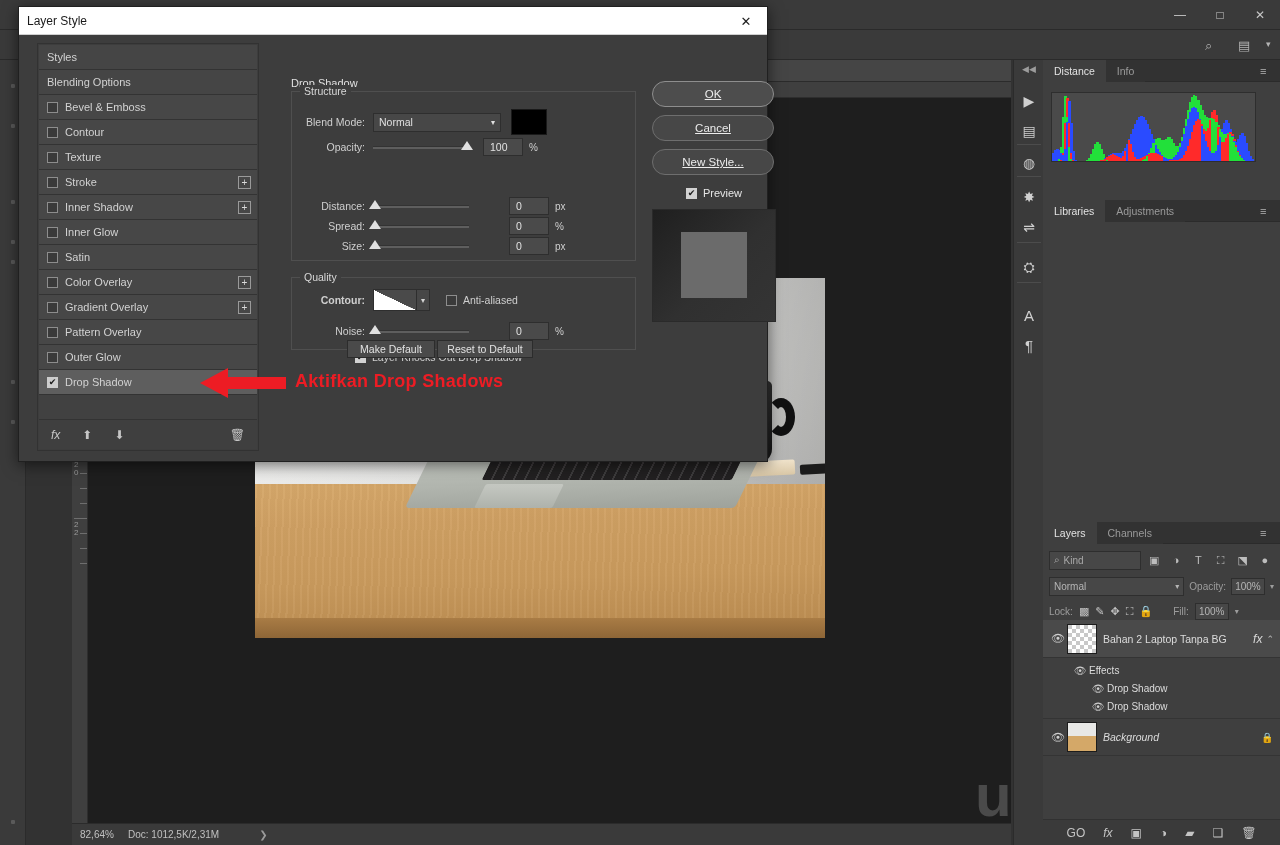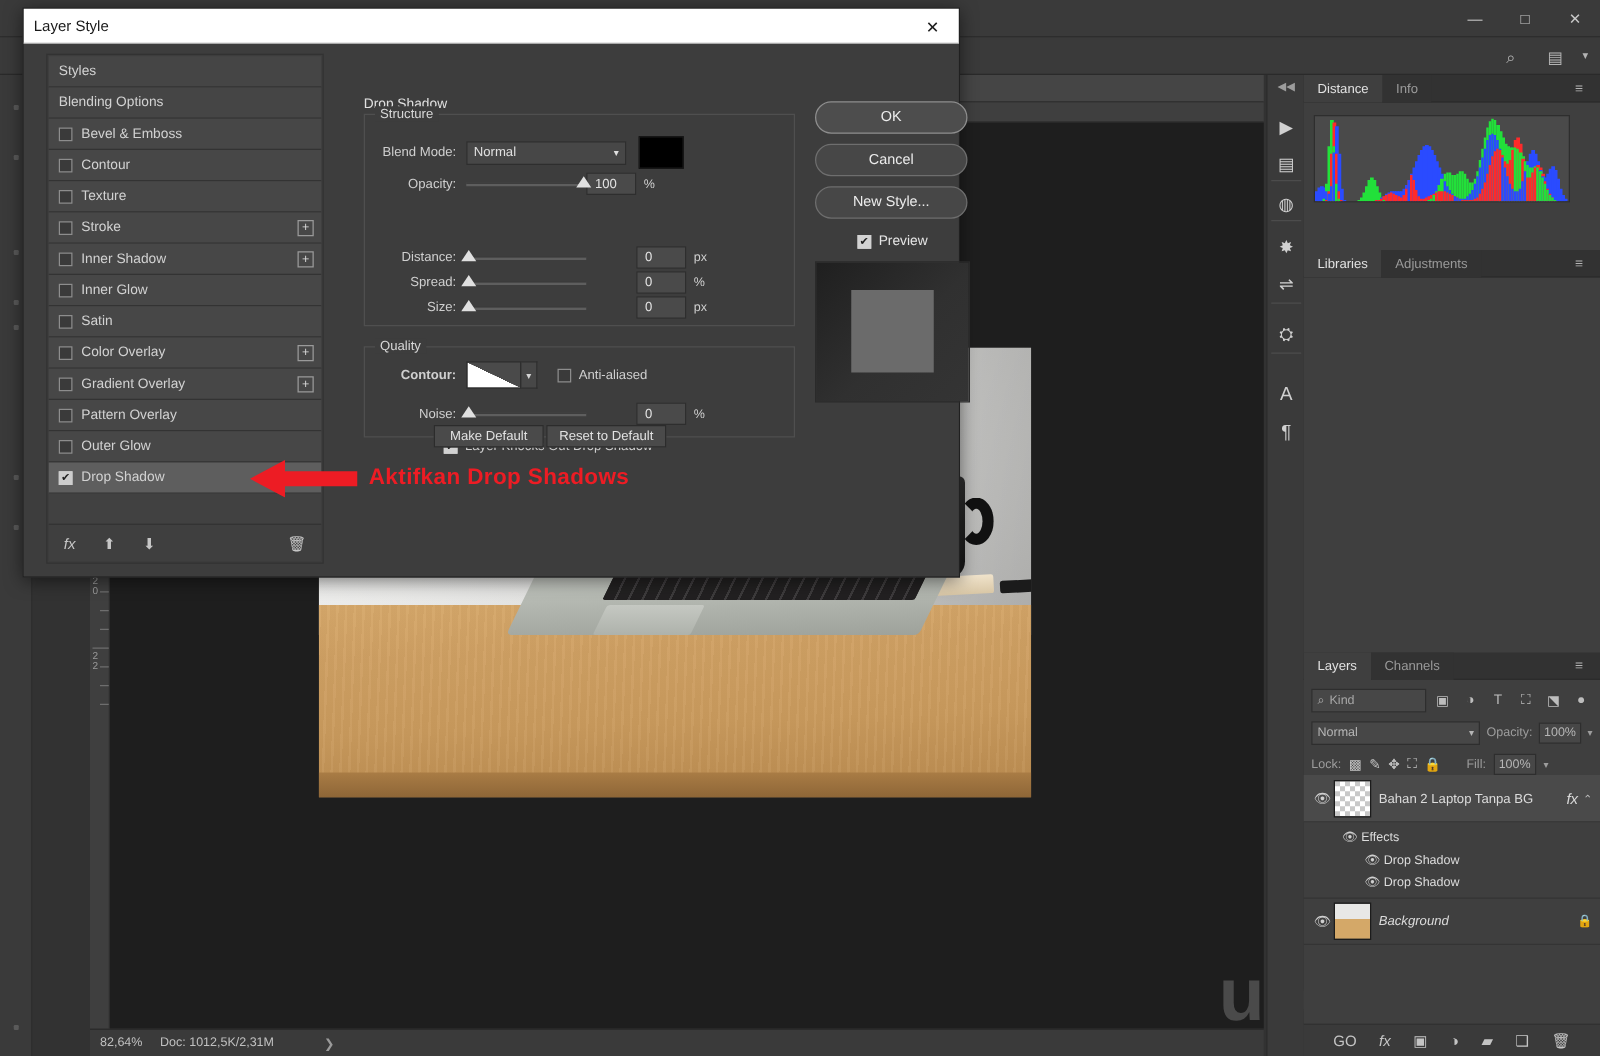--- a/index.html
+++ b/index.html
@@ -408,21 +408,21 @@
 
   .btn {
     background:#4a4a4a; border:1px solid #2c2c2c; color:#e2e2e2;
     font-size:10.5px; height:18px; display:flex; align-items:center;
     justify-content:center;
   }
 
   .rbtn {
     width:122px; height:26px; border-radius:13px;
     border:1px solid #6e6e6e; background:#474747; color:#ececec;
-    font-size:11.5px; display:flex; align-items:center; justify-content:center;
+    font-size:11.5px; display:flex; align-items:center; justify-content:center;text-decoration:underline;
   }
   .rbtn.primary { border-color:#8e8e8e; background:#4d4d4d; }
   .right-col { position:absolute; left:633px; top:46px; width:124px; }
   .preview-row {
     display:flex; align-items:center; justify-content:center; gap:6px;
     height:20px; margin-top:8px; font-size:11px; color:#e6e6e6;
   }
   .preview-thumb {
     width:124px; height:113px; margin-top:6px;
     background:linear-gradient(135deg,#1f1f1f 0%, #303030 55%, #343434 100%);
@@ -1045,21 +1045,21 @@
       <div class="swatch" style="margin-left:10px;"></div>
     </div>
 
     <div class="frow" style="left:284px; top:103px; width:330px;">
       <span class="flabel" style="width:62px;">Opacity:</span>
       <div style="width:96px; margin-left:8px; position:relative;">
         <div class="slider-track">
             <div class="slider-knob" style="left:88px;"></div>
           </div>
       </div>
-      <div class="num-box" style="width:40px; ">100</div>
+      <div class="num-box" style="width:40px; margin-left:14px;">100</div>
       <span class="unit" style="margin-left:6px;">%</span>
     </div>
 
 
     <div class="frow" style="left:284px; top:162px; width:330px;">
       <span class="flabel" style="width:62px;">Distance:</span>
       <div style="width:96px; margin-left:8px;">
         <div class="slider-track">
             <div class="slider-knob" style="left:-4px;"></div>
           </div>

